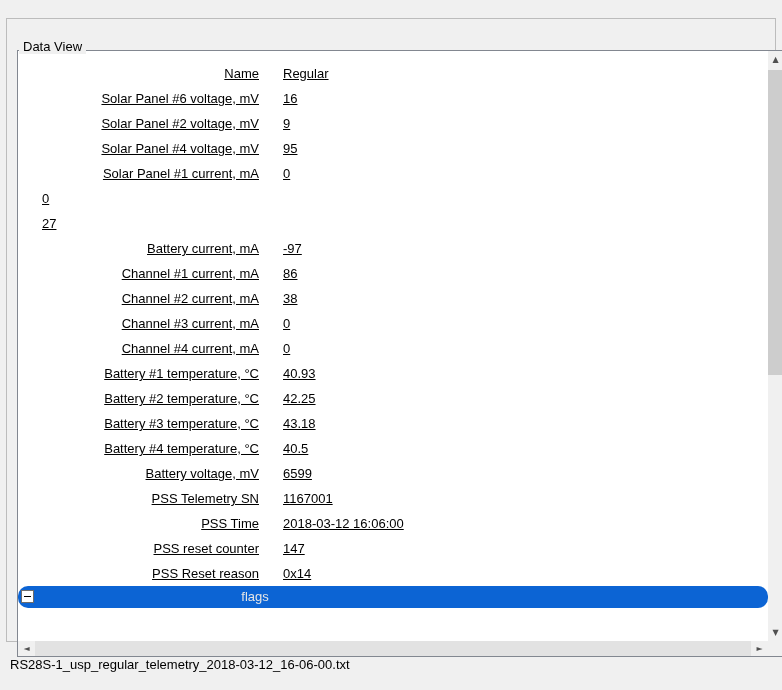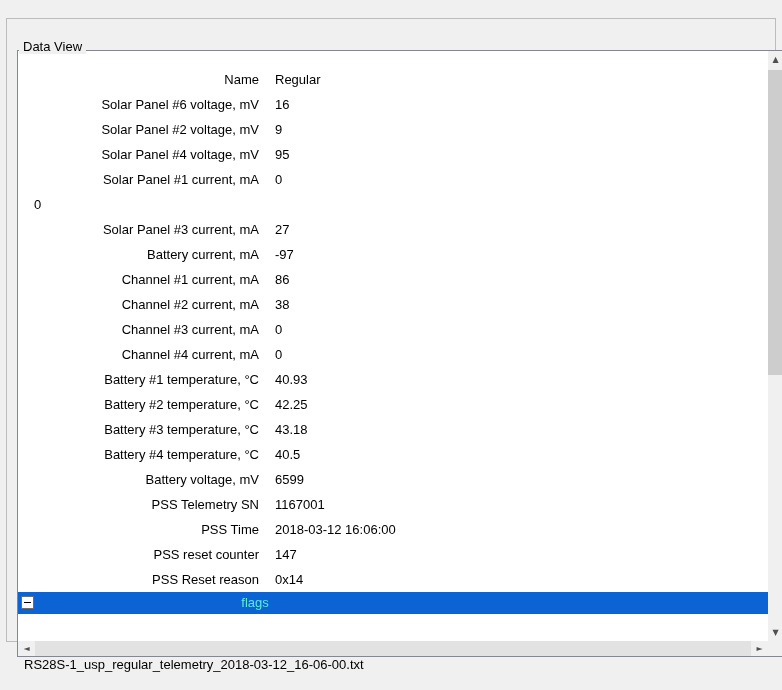--- a/index.html
+++ b/index.html
@@ -35,31 +35,32 @@
     width: 767px; height: 607px;
     border: 1px solid #828790;
     background: #ffffff;
   }
   .content {
     position: absolute;
     left: 0; top: 0; right: 15px; bottom: 15px;
     overflow: hidden;
     background: #ffffff;
   }
-  .rows { padding-top: 16px; }
+  .rows { padding-top: 10px; text-decoration: underline; }
   .row { display: flex; height: 25px; line-height: 25px; }
   .row .lbl { width: 241px; text-align: right; white-space: nowrap; }
-  .row .val { margin-left: 16px; white-space: nowrap; }
+  .row .val { margin-left: 24px; white-space: nowrap; }
 
   
   .flags-row {
     position: relative;
     height: 22px; line-height: 22px;
     background: #0c64d4;
-    color: #5eead4;
+    color: #e5e5e5;
+    border-radius: 10px;
   }
   .expander {
     position: absolute;
     left: 3px; top: 4px;
     width: 13px; height: 13px;
     background: #ffffff;
     border: 1px solid #6d6d6d;
   }
   .expander .minus {
     position: absolute;
@@ -115,21 +116,20 @@
     font-size: 8px; color: #505050;
     font-family: "DejaVu Sans", sans-serif;
     user-select: none;
   }
 
   
   .filename {
     position: absolute;
     left: 10px; top: 657px;
     white-space: nowrap;
-    margin-left: 14px;
   }
 </style>
 </head>
 <body>
 
 <div class="groupbox">
   <div class="groupbox-title">Data View</div>
 
   <div class="control">
 
@@ -159,21 +159,20 @@
   <div class="row">
     <span class="lbl">Solar Panel #1 current, mA</span>
     <span class="val">0</span>
   </div>
 
   <div class="row">
     <span class="val">0</span>
   </div>
 
   <div class="row">
-    <span class="lbl">Solar Panel #3 current, mA</span>
     <span class="val">27</span>
   </div>
 
   <div class="row">
     <span class="lbl">Battery current, mA</span>
     <span class="val">-97</span>
   </div>
 
   <div class="row">
     <span class="lbl">Channel #1 current, mA</span>

